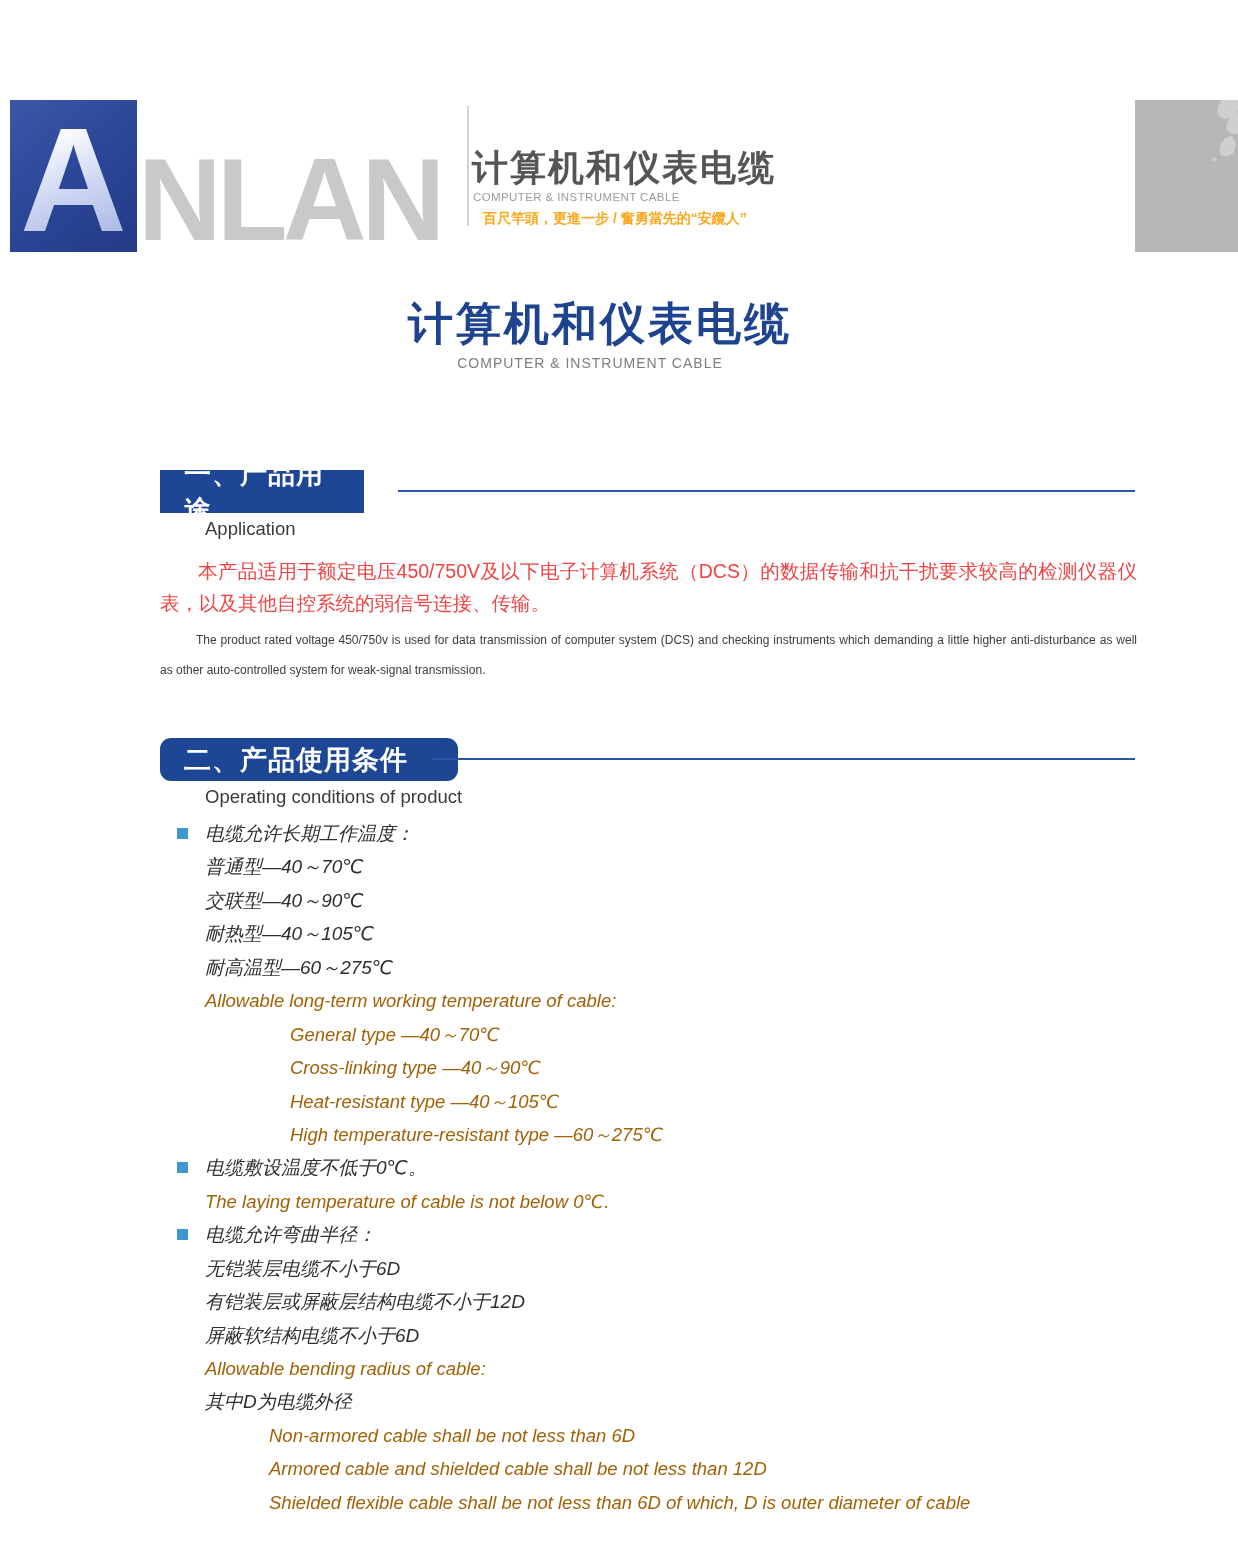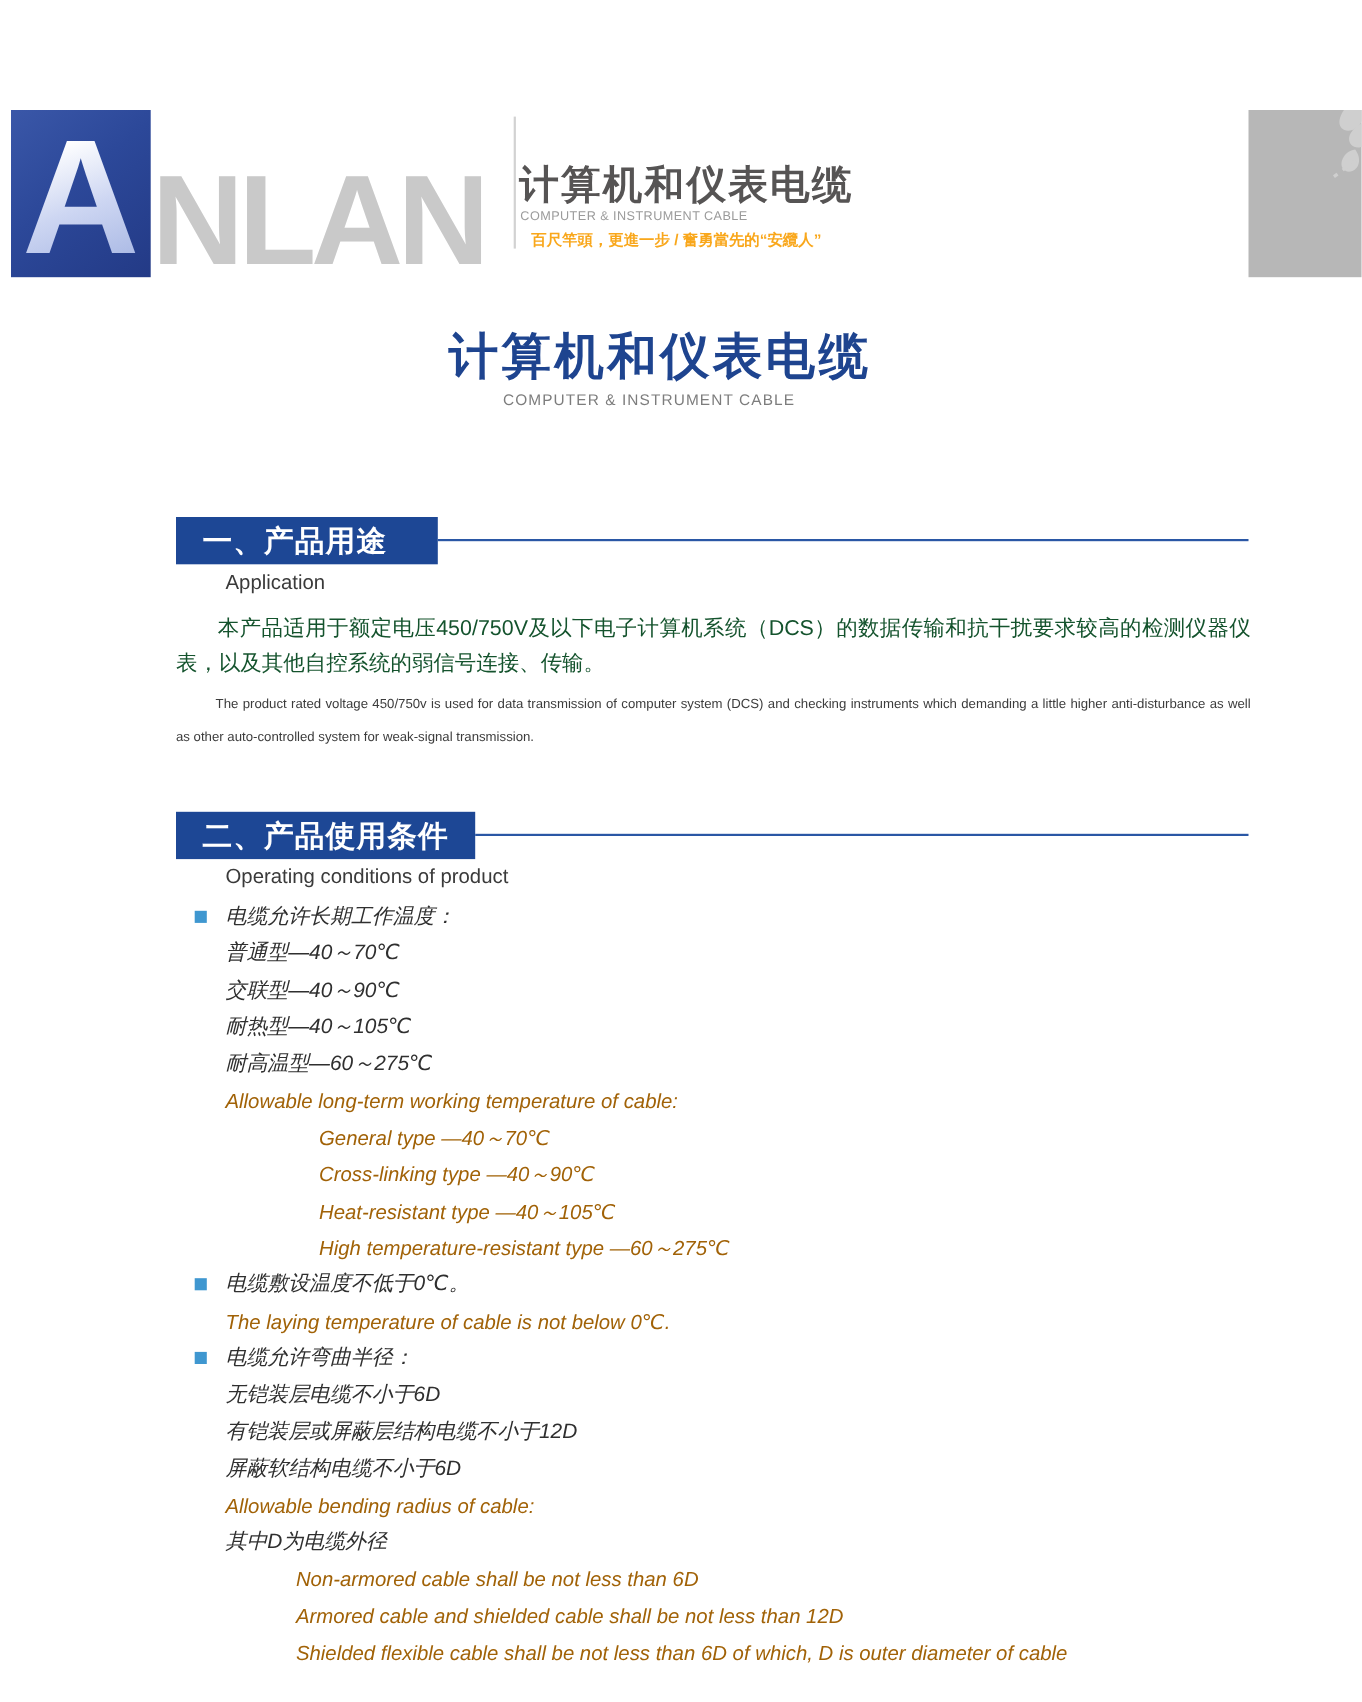--- a/index.html
+++ b/index.html
@@ -46,33 +46,33 @@
     position:absolute; left:0; top:355px; width:1180px; text-align:center;
     font-size:14px; color:#7d7d7d; letter-spacing:1px;
   }
 
   
   .sec-box {
     position:absolute; left:160px; height:43px; background:#1d4795;
     color:#ffffff; font-size:27px; font-weight:bold; letter-spacing:1px;
     display:flex; align-items:center; padding:0 24px; box-sizing:border-box;
   }
-  .sec-box.s1 { top:470px; width:238px; }
-  .sec-box.s2 { top:738px; width:272px; }
+  .sec-box.s1 { top:470px; width:204px; }
+  .sec-box.s2 { top:738px; width:298px;border-radius:11px; }
   .sec-line { position:absolute; height:2px; background:#2a57a5; }
   .sec-line.l1 { left:398px; top:490px; width:737px; }
   .sec-line.l2 { left:432px; top:758px; width:703px; }
   .sub-label { position:absolute; left:205px; font-size:18.5px; color:#3a3a3a; }
   .sub-label.a1 { top:518px; }
   .sub-label.a2 { top:786px; }
 
   
   .para-cn {
     position:absolute; left:160px; top:556px; width:977px;
-    font-size:19.5px; line-height:31.5px; color:#14532d;
+    font-size:19.5px; line-height:31.5px; color:#ef4444;
     text-align:justify; text-indent:38px;
   }
   .para-en {
     position:absolute; left:160px; top:625px; width:977px;
     font-size:12px; line-height:30px; color:#3c3c3c;
     text-align:justify; text-indent:36px;
   }
 
   
   .cond-list { position:absolute; left:160px; top:817px; width:990px;font-style:italic; }

